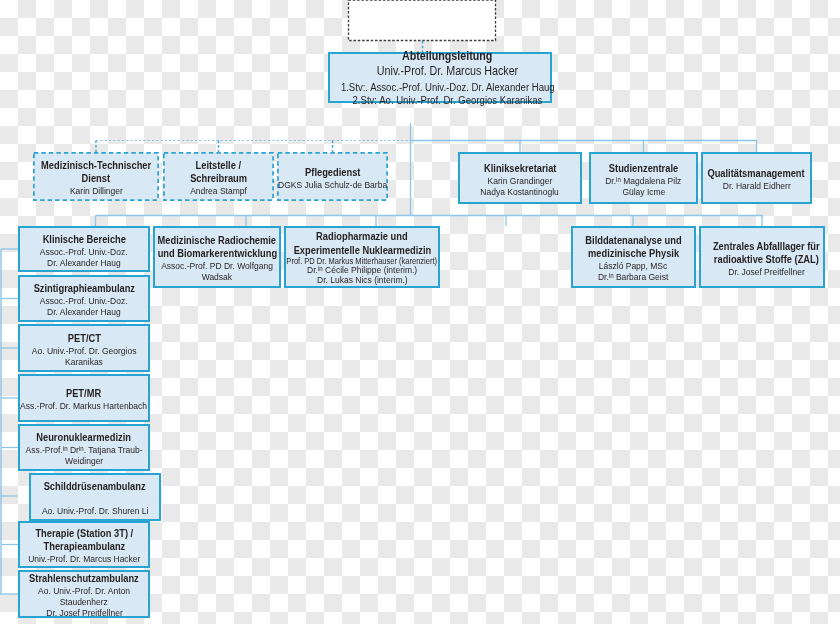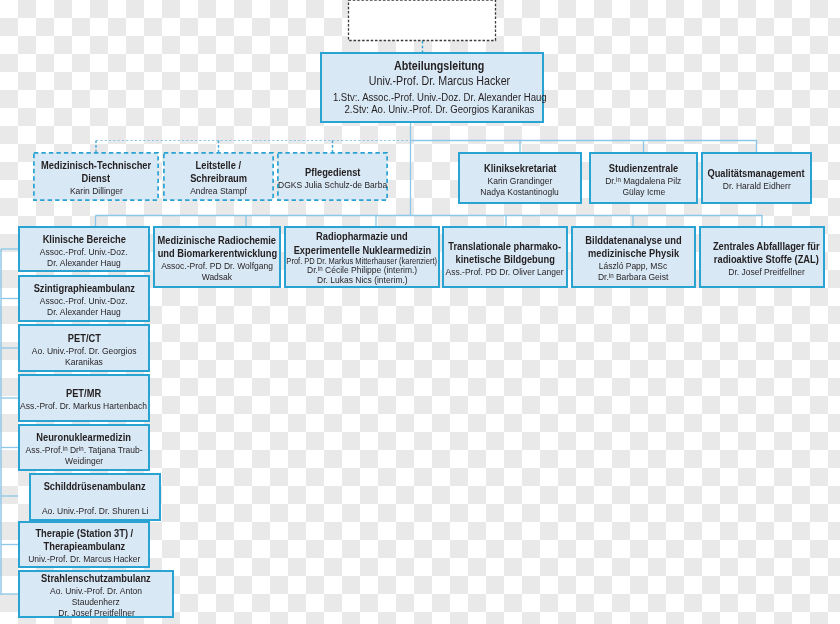--- a/index.html
+++ b/index.html
@@ -70,21 +70,21 @@
       <line x1="1" y1="249" x2="1" y2="595" stroke="#8cc6e8" stroke-width="1.4"></line>
       <line x1="1" y1="249" x2="18" y2="249" stroke="#8cc6e8" stroke-width="1.3"></line>
       <line x1="1" y1="298.5" x2="18" y2="298.5" stroke="#8cc6e8" stroke-width="1.3"></line>
       <line x1="1" y1="348" x2="18" y2="348" stroke="#8cc6e8" stroke-width="1.3"></line>
       <line x1="1" y1="398" x2="18" y2="398" stroke="#8cc6e8" stroke-width="1.3"></line>
       <line x1="1" y1="447.5" x2="18" y2="447.5" stroke="#8cc6e8" stroke-width="1.3"></line>
       <line x1="1" y1="496" x2="18" y2="496" stroke="#8cc6e8" stroke-width="1.3"></line>
       <line x1="1" y1="544.5" x2="18" y2="544.5" stroke="#8cc6e8" stroke-width="1.3"></line>
       <line x1="1" y1="594" x2="18" y2="594" stroke="#8cc6e8" stroke-width="1.3"></line>
     </svg>
-<div class="box solid" id="leitung" style="left:320px;top:52px;width:224px;height:71px;padding-left:15px;">
+<div class="box solid" id="leitung" style="left:328px;top:52px;width:224px;height:51px;padding-left:15px;">
       <div class="ttl">Abteilungsleitung</div>
       <div class="sub">Univ.-Prof. Dr. Marcus Hacker</div>
       <div class="ln ln1">1.Stv:. Assoc.-Prof. Univ.-Doz. Dr. Alexander Haug</div>
       <div class="ln ln2">2.Stv: Ao. Univ.-Prof. Dr. Georgios Karanikas</div>
     </div>
 <div class="box  sm" id="support-box-0" style="left:33px;top:152px;width:126px;height:49px;">
       <div class="ttl t1">Medizinisch-Technischer</div>
       <div class="ttl t2">Dienst</div>
       <div class="ln ln1">Karin Dillinger</div>
     </div>
@@ -122,25 +122,20 @@
       <div class="ln ln1">Assoc.-Prof. PD Dr. Wolfgang</div>
       <div class="ln ln2">Wadsak</div>
     </div>
 <div class="box solid sm" id="division-box-2" style="left:284px;top:226px;width:156px;height:62px;text-align:right;">
       <div class="ttl t1">Radiopharmazie und</div>
       <div class="ttl t2">Experimentelle Nuklearmedizin</div>
       <div class="ln ln1">Prof. PD Dr. Markus Mitterhauser (karenziert)</div>
       <div class="ln ln2">Dr.<sup>in</sup> Cécile Philippe (interim.)</div>
       <div class="ln ln3">Dr. Lukas Nics (interim.)</div>
     </div>
-<div class="box solid sm" id="division-box-3" style="left:442px;top:226px;width:126px;height:62px;">
-      <div class="ttl t1">Translationale pharmako-</div>
-      <div class="ttl t2">kinetische Bildgebung</div>
-      <div class="ln ln1">Ass.-Prof. PD Dr. Oliver Langer</div>
-    </div>
 <div class="box solid sm" id="division-box-4" style="left:571px;top:226px;width:125px;height:62px;text-align:center;">
       <div class="ttl t1">Bilddatenanalyse und</div>
       <div class="ttl t2">medizinische Physik</div>
       <div class="ln ln1">László Papp, MSc</div>
       <div class="ln ln2">Dr.<sup>in</sup> Barbara Geist</div>
     </div>
 <div class="box solid sm" id="division-box-5" style="left:699px;top:226px;width:126px;height:62px;padding-left:8px;">
       <div class="ttl t1">Zentrales Abfalllager für</div>
       <div class="ttl t2">radioaktive Stoffe (ZAL)</div>
       <div class="ln ln1">Dr. Josef Preitfellner</div>
@@ -166,19 +161,19 @@
     </div>
 <div class="box solid sm" id="clinical-box-4" style="left:29px;top:473px;width:132px;height:48px;gap:12px;">
       <div class="ttl t1">Schilddrüsenambulanz</div>
       <div class="ln ln1">Ao. Univ.-Prof. Dr. Shuren Li</div>
     </div>
 <div class="box solid sm" id="clinical-box-5" style="left:18px;top:521px;width:132px;height:47px;">
       <div class="ttl t1">Therapie (Station 3T) /</div>
       <div class="ttl t2">Therapieambulanz</div>
       <div class="ln ln1">Univ.-Prof. Dr. Marcus Hacker</div>
     </div>
-<div class="box solid sm" id="clinical-box-6" style="left:18px;top:570px;width:156px;height:48px;">
+<div class="box solid sm" id="clinical-box-6" style="left:18px;top:570px;width:132px;height:48px;">
       <div class="ttl t1">Strahlenschutzambulanz</div>
       <div class="ln ln1">Ao. Univ.-Prof. Dr. Anton</div>
       <div class="ln ln2">Staudenherz</div>
       <div class="ln ln3">Dr. Josef Preitfellner</div>
     </div>
 </div>
 
 </body></html>

